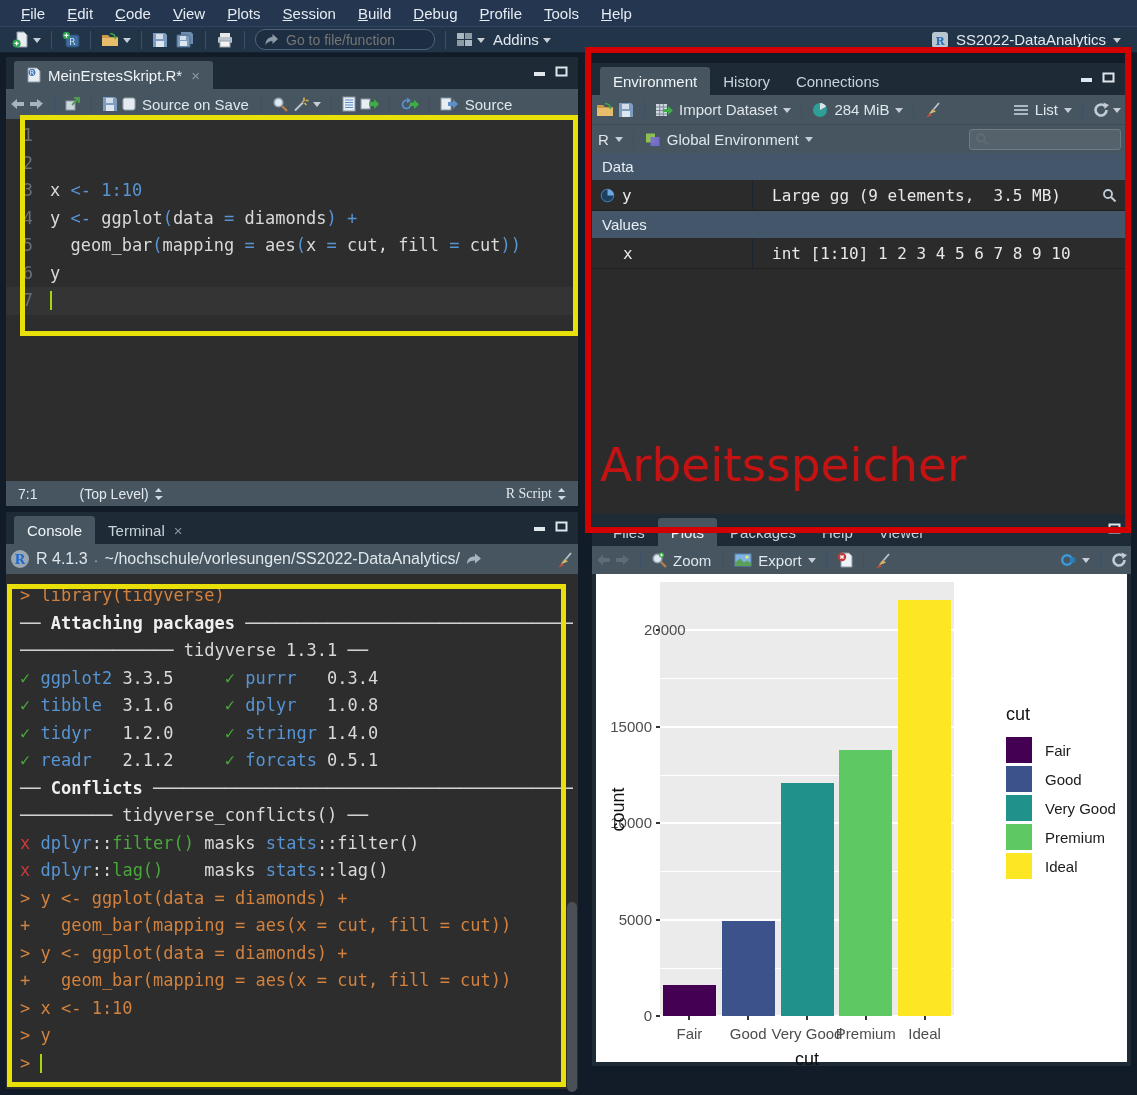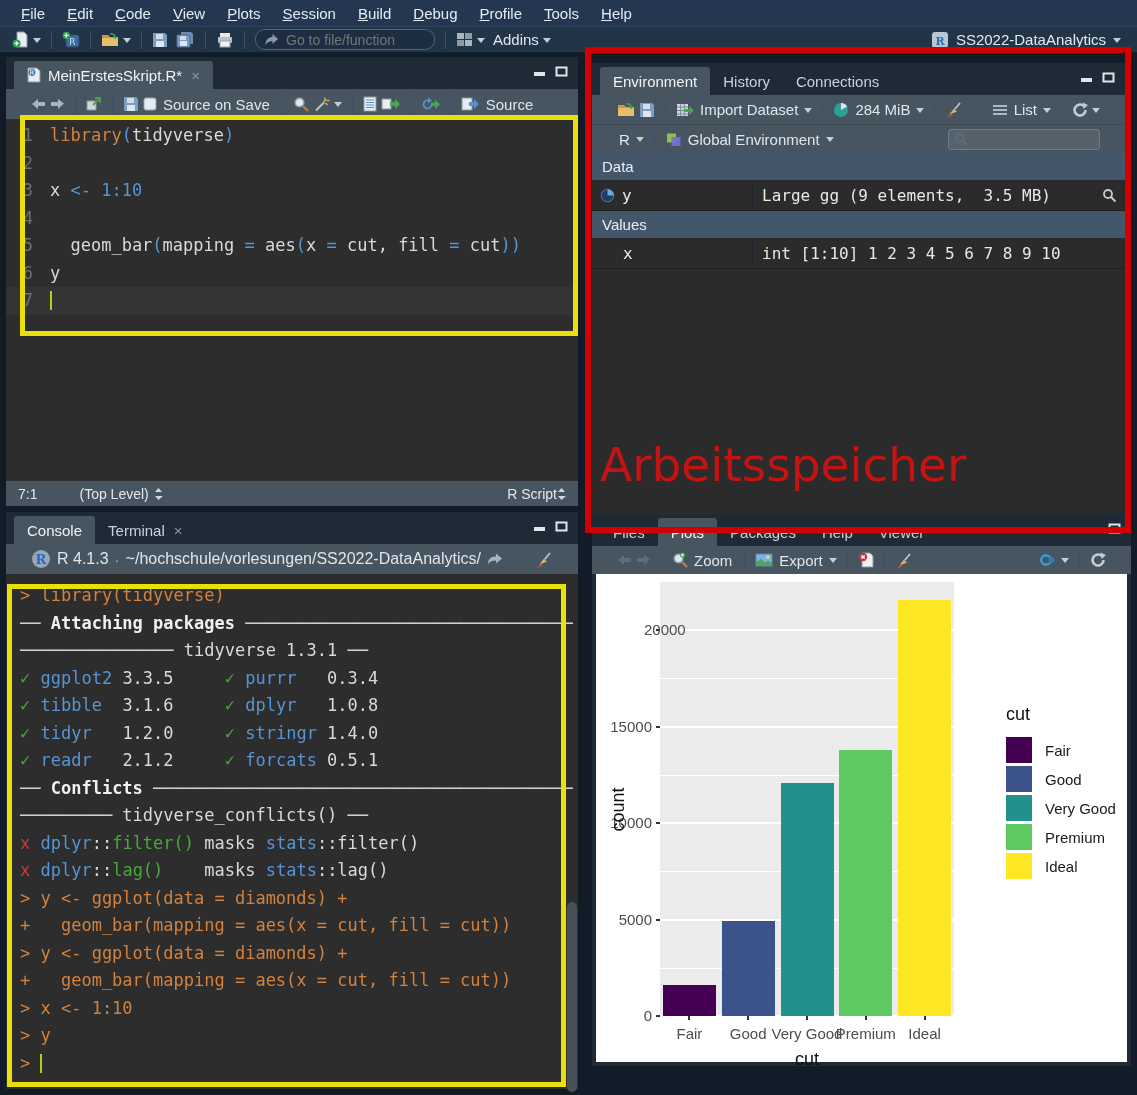--- a/index.html
+++ b/index.html
@@ -28,36 +28,36 @@
   #console-pane { left:6px;   top:512px; width:572px; height:577px; }
   #env-pane     { left:592px; top:63px;  width:533px; height:464px; }
   #plots-pane   { left:592px; top:514px; width:539px; height:552px; }
 
   .tabstrip { height:32px; background:#1e2a36; display:flex; align-items:flex-end; padding-left:8px; position:relative; }
   .tab { height:28px; display:flex; align-items:center; padding:0 13px; color:#c9d2da; font-size:15px; gap:7px; cursor:default; white-space:nowrap; }
   .tab.active { background:#46555f; color:#f0f4f7; border-radius:3px 3px 0 0; }
   .tab .closex { color:#8b98a3; font-size:15px; margin-left:2px; }
   .winbtns { position:absolute; right:10px; top:9px; display:flex; gap:9px; align-items:center; }
 
-  .ptoolbar { height:30px; background:#46555f; display:flex; align-items:center; padding:0 25px;
+  .ptoolbar { height:30px; background:#46555f; display:flex; align-items:center; padding:0 4px;
               color:#dfe6ec; font-size:15px; gap:4px; }
   .ptoolbar .lbl { margin:0 2px; }
   .spacer { flex:1; }
 
   
   #editor { position:absolute; top:62px; left:0; right:0; bottom:25px; background:#2d2d2d;
             font-family:"DejaVu Sans Mono",monospace; font-size:17px; line-height:27.5px; padding-top:3px; }
   .eline { display:flex; white-space:pre; }
   .eline.cur { background:#343434; }
   .lnum { width:44px; text-align:right; padding-right:17px; color:#6f6f6f; flex:none; }
   .cursor { display:inline-block; width:2px; height:19px; background:#a6d514; vertical-align:-4px; }
   .statusbar { position:absolute; left:0; right:0; bottom:0; height:25px; background:#46555f;
                display:flex; align-items:center; color:#e2e8ee; font-size:14px; padding:0 12px; }
   .statusbar .scope { margin-left:42px; display:flex; gap:5px; align-items:center; }
-  .statusbar .ftype { margin-left:auto; display:flex; align-items:center; }
+  .statusbar .ftype { margin-left:auto; display:flex; gap:5px; align-items:center;font-family:Liberation Serif, serif; }
 
   
   #console-out { position:absolute; top:62px; left:0; right:0; bottom:0; background:#2d2d2d;
                  padding:8px 0 0 14px; font-family:"DejaVu Sans Mono",monospace; font-size:17px;
                  line-height:27.5px; white-space:pre; overflow:hidden; }
   .seg-o { color:#d2823e; } .seg-w { color:#d9d9d9; } .seg-bw { color:#f0f0f0; font-weight:bold; }
   .seg-b { color:#5794d4; } .seg-g { color:#4aa73c; } .seg-r { color:#c93a3a; }
   .con-scroll { position:absolute; right:1px; top:390px; width:10px; height:190px; background:#4a5055; border-radius:5px; }
 
   
@@ -67,21 +67,21 @@
   .search-wrap { position:relative; }
   .search-ic { position:absolute; left:6px; top:3px; }
   #env-table { position:absolute; top:90px; left:0; right:0; bottom:0; background:#2b2b2b;
                font-family:"DejaVu Sans Mono",monospace; font-size:16px; color:#e8e8e8; }
   .env-header { height:27px; background:#43566a; color:#e9eef3; font-family:"Liberation Sans",sans-serif;
                 font-size:15px; display:flex; align-items:center; padding-left:10px; }
   .env-row { height:31px; display:flex; align-items:center; border-bottom:1px solid #202020; position:relative; }
   .env-name { width:160px; flex:none; display:flex; align-items:center; gap:7px; padding-left:8px; }
   .env-name.indent { padding-left:31px; }
   .env-div { position:absolute; left:160px; top:0; bottom:0; width:1px; background:#1c2630; }
-  .env-val { padding-left:10px; white-space:pre; flex:1; }
+  .env-val { padding-left:20px; white-space:pre; flex:1; }
   .env-mag { margin-right:8px; }
   .annot-mem { position:absolute; left:8px; top:374px; font-size:47px; color:#c51212;
                font-family:"DejaVu Sans",sans-serif; white-space:nowrap; }
 
   
   #plot-area { position:absolute; top:60px; left:4px; right:4px; bottom:4px; background:#ffffff; }
   #chart { position:relative; width:100%; height:100%; font-family:"Liberation Sans",sans-serif; }
   #chart > div { position:absolute; }
   .chart-panel { background:#EBEBEB; }
   .gl-major { background:#ffffff; height:2px; }
@@ -342,24 +342,24 @@
     <span class="tbsep"></span>
     <span class="icon">
         <svg width="19" height="14" viewBox="0 0 19 14">
           <rect x="1" y="1" width="10" height="12" fill="#e8edf2" stroke="#8a97a3"></rect>
           <path d="M8 5h5V2l5 5-5 5V9H8z" fill="#5b8fc9"></path>
         </svg>
       </span>
     <span class="lbl">Source</span>
   </div>
   <div id="editor">
-      <div class="eline"><span class="lnum">1</span><span><span class="seg-o">library</span><span class="seg-b">(</span><span class="seg-w">tidyverse</span><span class="seg-b">)</span></span></div>
+      <div class="eline"><span class="lnum">1</span></div>
       <div class="eline"><span class="lnum">2</span><span></span></div>
       <div class="eline"><span class="lnum">3</span><span><span class="seg-w">x </span><span class="seg-b">&lt;- </span><span class="seg-b">1:10</span></span></div>
-      <div class="eline"><span class="lnum">4</span></div>
+      <div class="eline"><span class="lnum">4</span><span><span class="seg-w">y </span><span class="seg-b">&lt;- </span><span class="seg-w">ggplot</span><span class="seg-b">(</span><span class="seg-w">data </span><span class="seg-b">= </span><span class="seg-w">diamonds</span><span class="seg-b">) +</span></span></div>
       <div class="eline"><span class="lnum">5</span><span><span class="seg-w">  geom_bar</span><span class="seg-b">(</span><span class="seg-w">mapping </span><span class="seg-b">= </span><span class="seg-w">aes</span><span class="seg-b">(</span><span class="seg-w">x </span><span class="seg-b">= </span><span class="seg-w">cut</span><span class="seg-w">, </span><span class="seg-w">fill </span><span class="seg-b">= </span><span class="seg-w">cut</span><span class="seg-b">))</span></span></div>
       <div class="eline"><span class="lnum">6</span><span><span class="seg-w">y</span></span></div>
       <div class="eline cur"><span class="lnum">7</span><span><span class="cursor"></span></span></div>
     </div>
   <div class="statusbar">
     <span>7:1</span>
     <span class="scope">
       <span>(Top Level)</span>
       <span class="icon">
           <svg width="9" height="14" viewBox="0 0 9 14">

